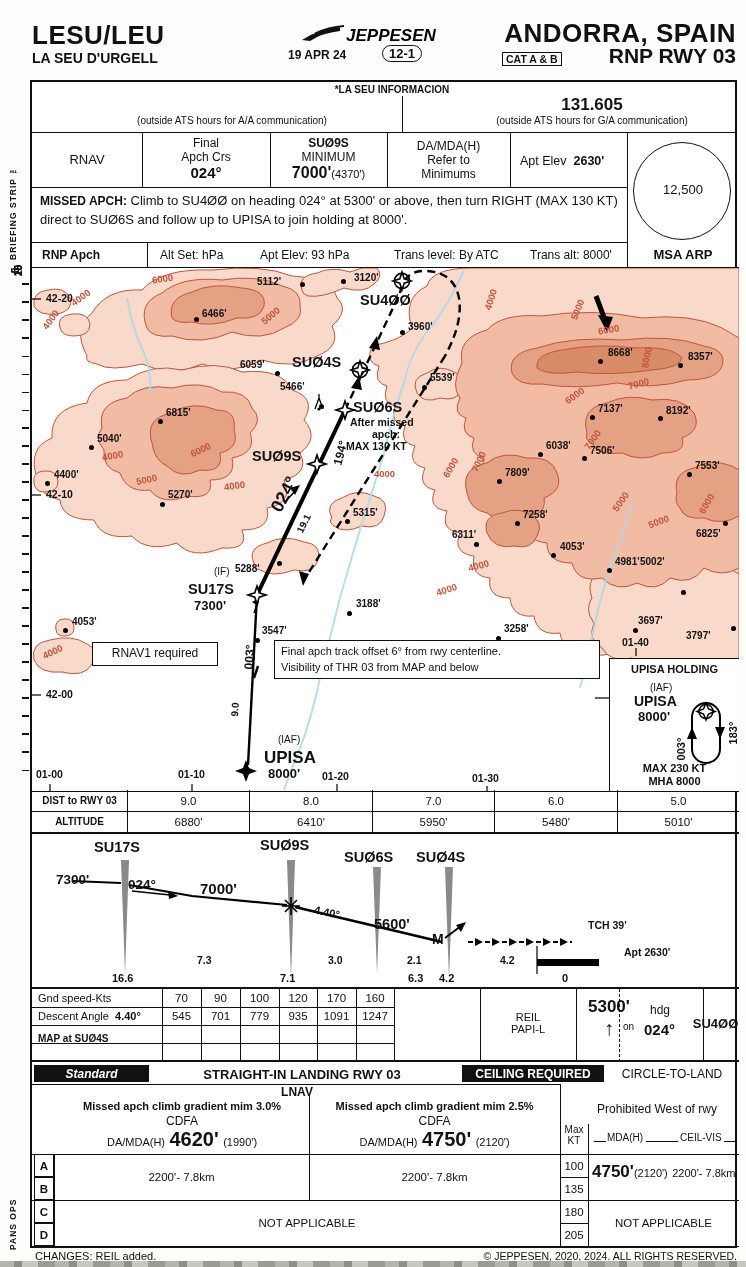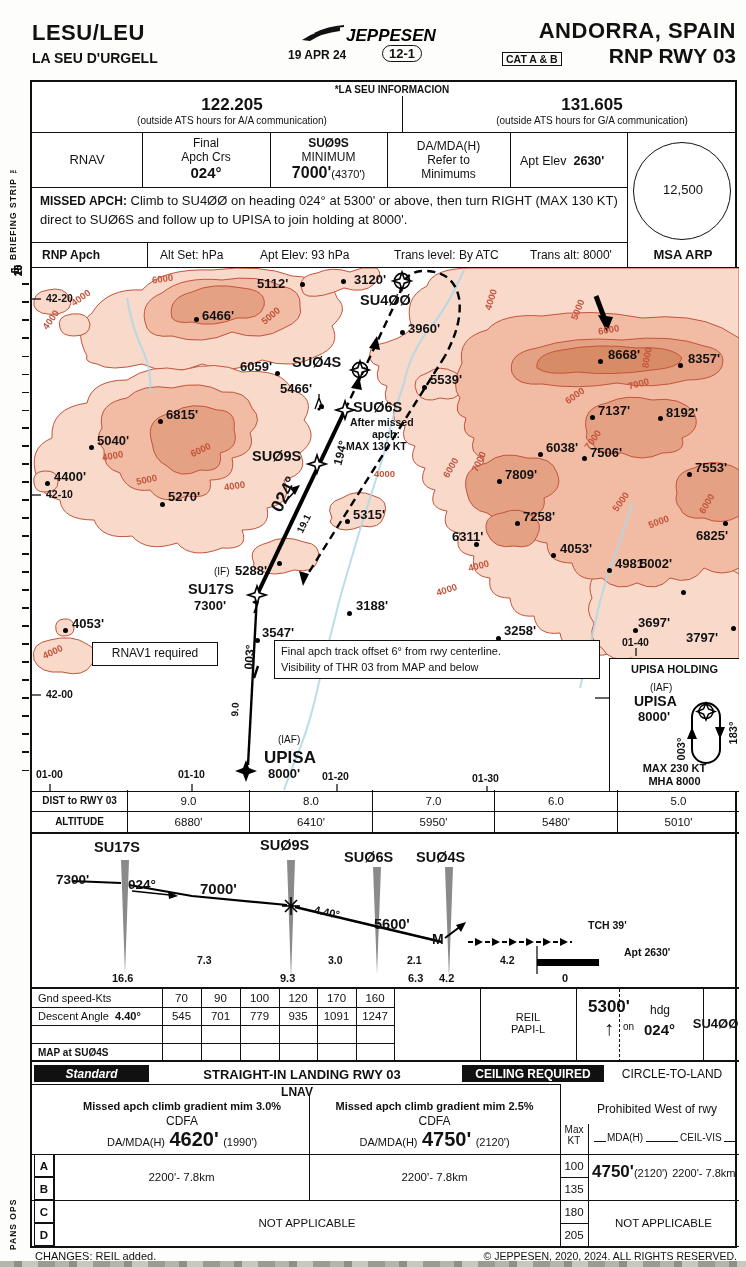--- a/index.html
+++ b/index.html
@@ -1,32 +1,32 @@
 <!DOCTYPE html>
 <html><head>
 <meta charset="utf-8">
 <style>
   html,body{margin:0;padding:0;background:#e8e8e4}
   #page{position:relative;width:746px;height:1267px;background:#fdfdfb;font-family:"Liberation Sans",sans-serif;color:#111;overflow:hidden}
   .abs{position:absolute}
   .b{font-weight:bold}
   .ctr{text-align:center}
   
-  .h-big{font-size:22px;font-weight:bold;letter-spacing:.5px}
+  .h-big{font-size:26px;font-weight:bold;letter-spacing:.5px}
   .h-sub{font-size:14px;font-weight:bold}
   .oval{border:1.6px solid #111;border-radius:12px;padding:0 6px;font-weight:bold;font-size:13px}
   .catbox{border:1.2px solid #111;font-weight:bold;font-size:10.5px;padding:0 3px}
   
   #frame{position:absolute;left:30px;top:80px;width:707px;height:1168px;border:2px solid #111;box-sizing:border-box;background:#fff}
   .hline{position:absolute;left:0;width:100%;border-top:1.2px solid #111}
   .vline{position:absolute;border-left:1.2px solid #111}
   .f10{font-size:10px}.f11{font-size:11px}.f12{font-size:12px}.f13{font-size:13px}
   
   #map{position:absolute;left:0;top:185px;width:707px;height:523px;border-top:1.5px solid #111;border-bottom:1.5px solid #111;overflow:hidden;background:#fff}
-  .mlab{position:absolute;font-size:13px;font-weight:600;white-space:nowrap}
+  .mlab{position:absolute;font-size:10px;font-weight:600;white-space:nowrap}
   .dot{position:absolute;width:5px;height:5px;background:#000;border-radius:50%}
   .contour{position:absolute;font-size:9.5px;color:#c3543c;font-weight:bold;white-space:nowrap}
   .latlon{position:absolute;font-size:10.5px;font-weight:600;white-space:nowrap}
   .fix{font-size:14.5px;font-weight:bold}
   .fixbig{font-size:17px;font-weight:bold}
   .fixalt{font-size:13px;font-weight:600}
   .paren{font-size:10px}
   .mnote{font-size:10.5px;font-weight:600}
   .track{font-size:18px;font-weight:bold;transform:rotate(-62deg)}
   .trackmid{font-size:12px;font-weight:bold;transform:rotate(-76deg)}
@@ -85,21 +85,20 @@
   <div class="abs f12 b" style="left:288px;top:48px">19 APR 24</div>
   <div class="abs oval" style="left:382px;top:45px">12-1</div>
   <div class="abs h-big" style="right:10px;top:18px;text-align:right">ANDORRA, SPAIN</div>
   <div class="abs catbox" style="left:502px;top:52px">CAT A &amp; B</div>
   <div class="abs" style="right:10px;top:44px;font-size:21px;font-weight:bold">RNP RWY 03</div>
 
   <div id="frame">
 
     <div class="abs ctr f10 b" style="left:260px;top:2px;width:200px;background:#fff;z-index:2">*LA SEU INFORMACION</div>
     <div class="vline" style="left:370px;top:14px;height:36px"></div>
-    <div class="abs ctr" style="left:60px;top:13px;width:280px;font-size:17px;font-weight:600">122.205</div>
     <div class="abs ctr f10" style="left:40px;top:33px;width:320px">(outside ATS hours for A/A communication)</div>
     <div class="abs ctr" style="left:420px;top:13px;width:280px;font-size:17px;font-weight:600">131.605</div>
     <div class="abs ctr f10" style="left:400px;top:33px;width:320px">(outside ATS hours for G/A communication)</div>
     <div class="hline" style="top:50px"></div>
 
     <div class="abs ctr f13" style="left:0;top:70px;width:110px">RNAV</div>
     <div class="vline" style="left:110px;top:50px;height:55px"></div>
     <div class="abs ctr" style="left:110px;top:54px;width:128px">
       <div class="f12">Final</div>
       <div class="f12">Apch Crs</div>
@@ -455,34 +454,34 @@
           <span class="plab pang" style="position: absolute; left: 282px; top: 72px;">4.40°</span>
           <span class="plab palt2" style="position: absolute; left: 342px; top: 82px;">5600'</span>
           <span class="plab pm" style="position: absolute; left: 400px; top: 97px;">M</span>
           <span class="plab psm" style="position: absolute; left: 556px; top: 85px;">TCH 39'</span>
           <span class="plab psm" style="position: absolute; left: 592px; top: 112px;">Apt 2630'</span>
           <span class="plab psm" style="position: absolute; left: 165px; top: 120px;">7.3</span>
           <span class="plab psm" style="position: absolute; left: 296px; top: 120px;">3.0</span>
           <span class="plab psm" style="position: absolute; left: 375px; top: 120px;">2.1</span>
           <span class="plab psm" style="position: absolute; left: 468px; top: 120px;">4.2</span>
           <span class="plab psc" style="position: absolute; left: 80px; top: 138px;">16.6</span>
-          <span class="plab psc" style="position: absolute; left: 248px; top: 138px;">9.3</span>
+          <span class="plab psc" style="position: absolute; left: 248px; top: 138px;">7.1</span>
           <span class="plab psc" style="position: absolute; left: 336px; top: 138px; padding-left: 40px;">6.3</span>
           <span class="plab psc" style="position: absolute; left: 407px; top: 138px;">4.2</span>
           <span class="plab psc" style="position: absolute; left: 530px; top: 138px;">0</span>
         </div>
     </div>
 
     <div class="abs" style="left:0;top:905px;width:707px;height:73px;border-top:2px solid #111">
       <div class="hline" style="top:18px;width:362px"></div>
       <div class="hline" style="top:36px;width:362px"></div>
       <div class="hline" style="top:54px;width:362px"></div>
       <div class="seg f11" style="left:6px;top:3px">Gnd speed-Kts</div>
       <div class="seg f11" style="left:6px;top:21px"><span>Descent Angle</span>&nbsp;&nbsp;<span class="b">4.40°</span></div>
-      <div class="seg f10 b" style="left:6px;top:58px">MAP at SUØ4S</div>
+      <div class="seg f10 b" style="left:6px;top:44px">MAP at SUØ4S</div>
       <div class="vline" style="left:130px;top:0;height:73px"></div>
       <div class="vline" style="left:169px;top:0;height:73px"></div>
       <div class="vline" style="left:208px;top:0;height:73px"></div>
       <div class="vline" style="left:247px;top:0;height:73px"></div>
       <div class="vline" style="left:285px;top:0;height:73px"></div>
       <div class="vline" style="left:324px;top:0;height:73px"></div>
       <div class="vline" style="left:362px;top:0;height:73px"></div>
       <div class="tcell f12" style="left:130px;top:0;width:39px;height:18px;border:none">70</div>
       <div class="tcell f12" style="left:169px;top:0;width:39px;height:18px;border:none">90</div>
       <div class="tcell f12" style="left:208px;top:0;width:39px;height:18px;border:none">100</div>

